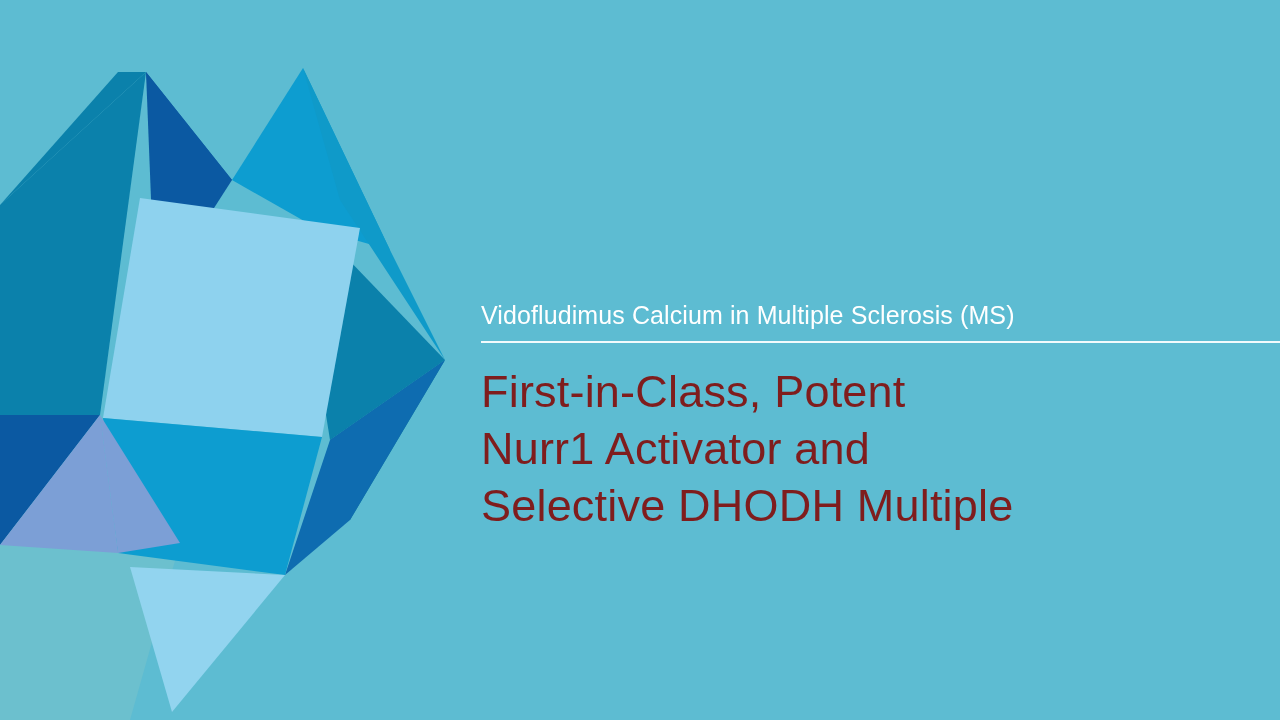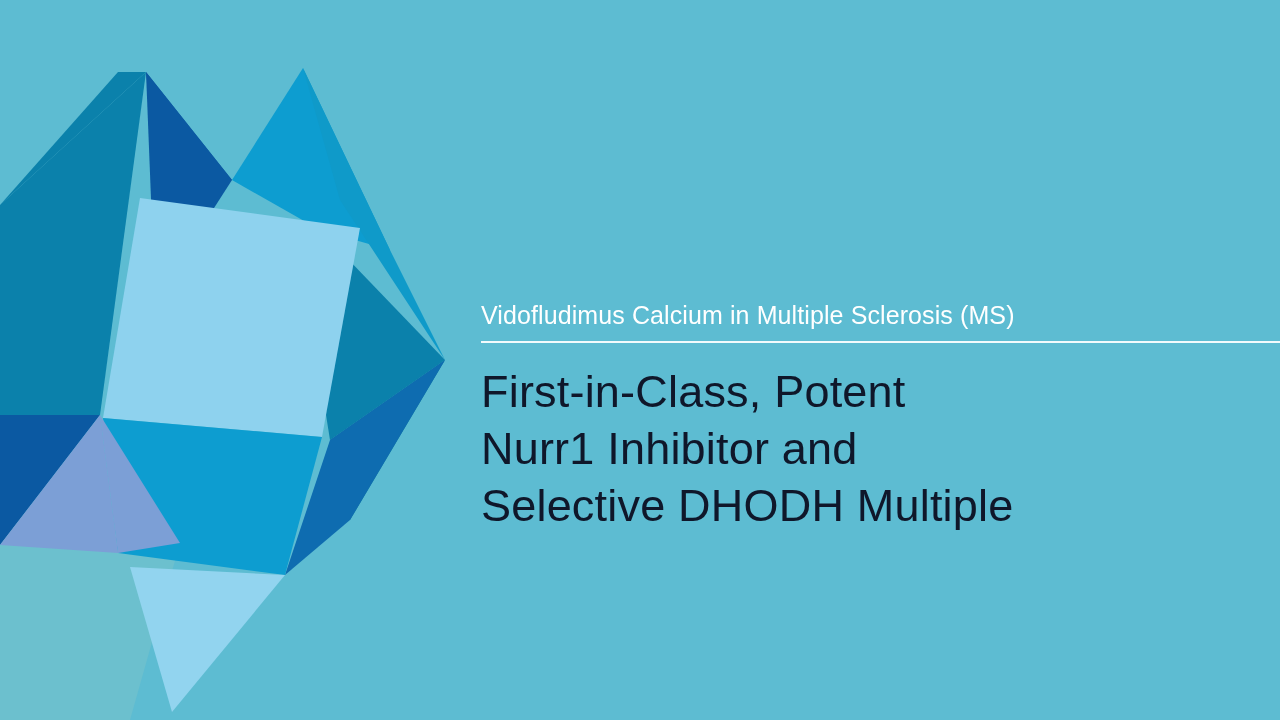--- a/index.html
+++ b/index.html
@@ -42,21 +42,21 @@
   #title-rule {
     margin-top:11px;
     width:799px;
     height:2px;
     background:#f2fbfd;
   }
   #title-text {
     margin-top:20px;
     font-size:45px;
     line-height:57px;
-    color:#0f172a;
+    color:#7f1d1d;
     font-weight:400;
     letter-spacing:0.2px;
   }
   .title-line { display:block; white-space:nowrap; }
 </style>
 </head>
 <body>
 
 <div id="slide">
 
@@ -98,18 +98,18 @@
     </svg>
   </div>
 
   <div id="text-block">
     <div id="subtitle-text">Vidofludimus Calcium in Multiple Sclerosis (MS)</div>
 
     <div id="title-rule"></div>
 
     <div id="title-text">
       <span class="title-line">First-in-Class, Potent</span>
-      <span class="title-line">Nurr1 Inhibitor and</span>
+      <span class="title-line">Nurr1 Activator and</span>
       <span class="title-line">Selective DHODH Multiple</span>
     </div>
   </div>
 
 </div>
 
 </body></html>

